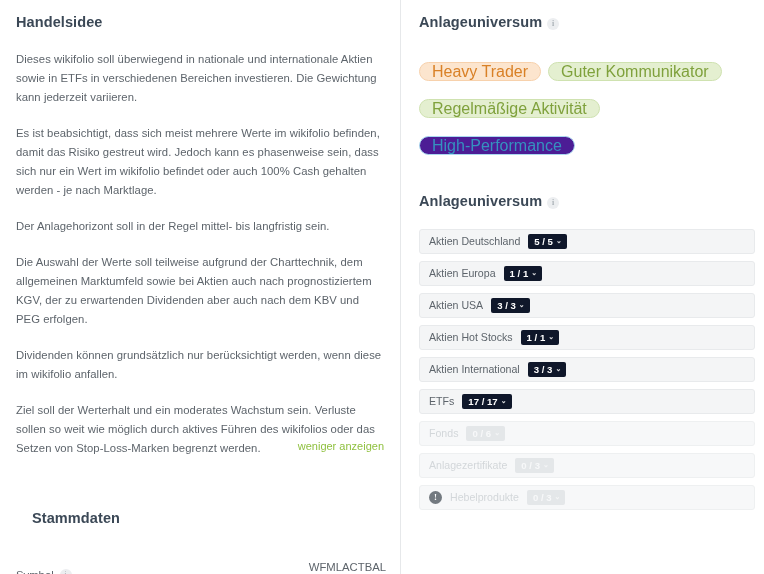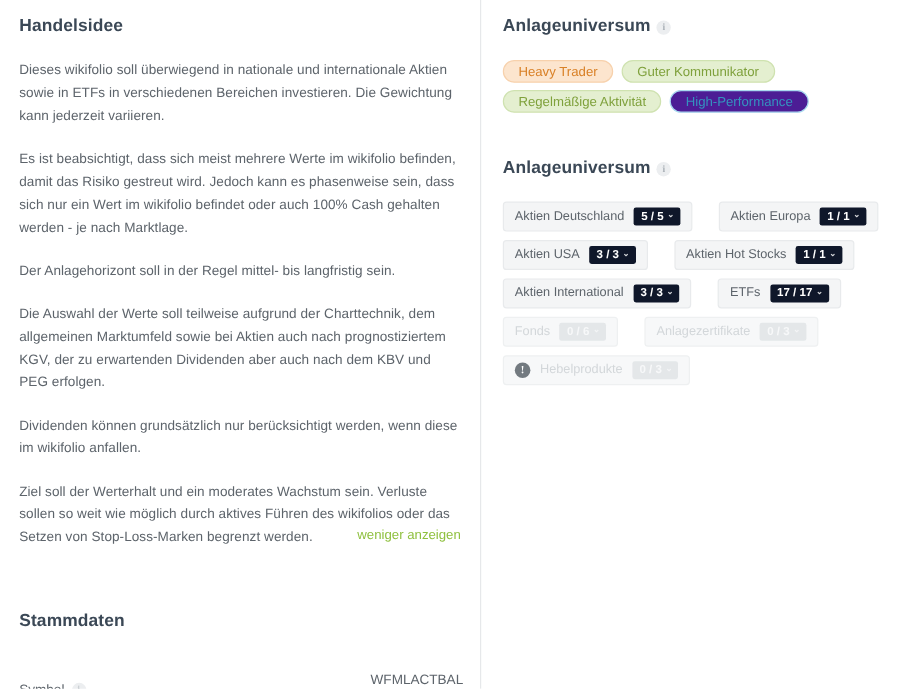--- a/index.html
+++ b/index.html
@@ -84,21 +84,21 @@
     font-family: "Liberation Serif", serif;
     vertical-align: middle;
     cursor: pointer;
     user-select: none;
   }
 
   
   .stammdaten {
     margin-top: 58px;
   }
-  .stammdaten h2.section-title { margin-bottom: 22px; }
+  .stammdaten h2.section-title { margin-bottom: 22px; margin-left: 16px; }
   .sd-row {
     display: flex;
     align-items: center;
     justify-content: space-between;
     border-bottom: 1px solid #eceef0;
     height: 37px;
     font-size: 11.3px;
   }
   .sd-label {
     color: #5d646b;
@@ -118,36 +118,38 @@
     gap: 6px 7px;
     max-width: 330px;
     margin-bottom: 0;
   }
   .badge {
     display: inline-flex;
     align-items: center;
     height: 19px;
     padding: 0 12px;
     border-radius: 11px;
-    font-size: 11px;
+    font-size: 16px;
     white-space: nowrap;
     cursor: pointer;
     box-sizing: border-box;
+    margin-top: 12px;
   }
   .badge.orange { background: #fce5ce; border: 1px solid #f7d1ac; color: #d98127; }
   .badge.green  { background: #e4efd0; border: 1px solid #cfe2b0; color: #7fa13c; }
   .badge.blue   { background: #4c1d95; border: 1px solid #a9d9ef; color: #3592bf; }
 
   
   .universe-wrap { margin-top: 38px; }
   .universe {
     display: flex;
     flex-wrap: wrap;
-    gap: 7px 22px;
+    gap: 7px 3px;
     max-width: 336px;
+    flex-direction: column;
   }
   .uni-item {
     display: inline-flex;
     align-items: center;
     gap: 8px;
     height: 25px;
     padding: 0 9px;
     background: #f4f5f6;
     border: 1px solid #e8eaec;
     border-radius: 3px;

